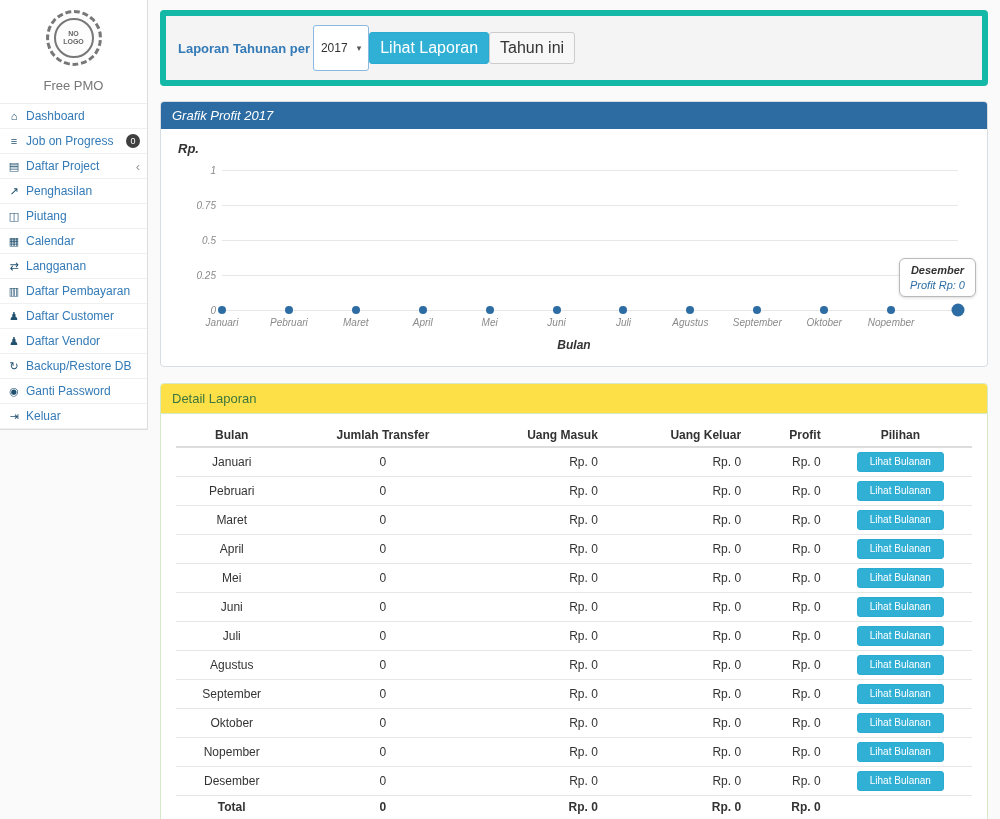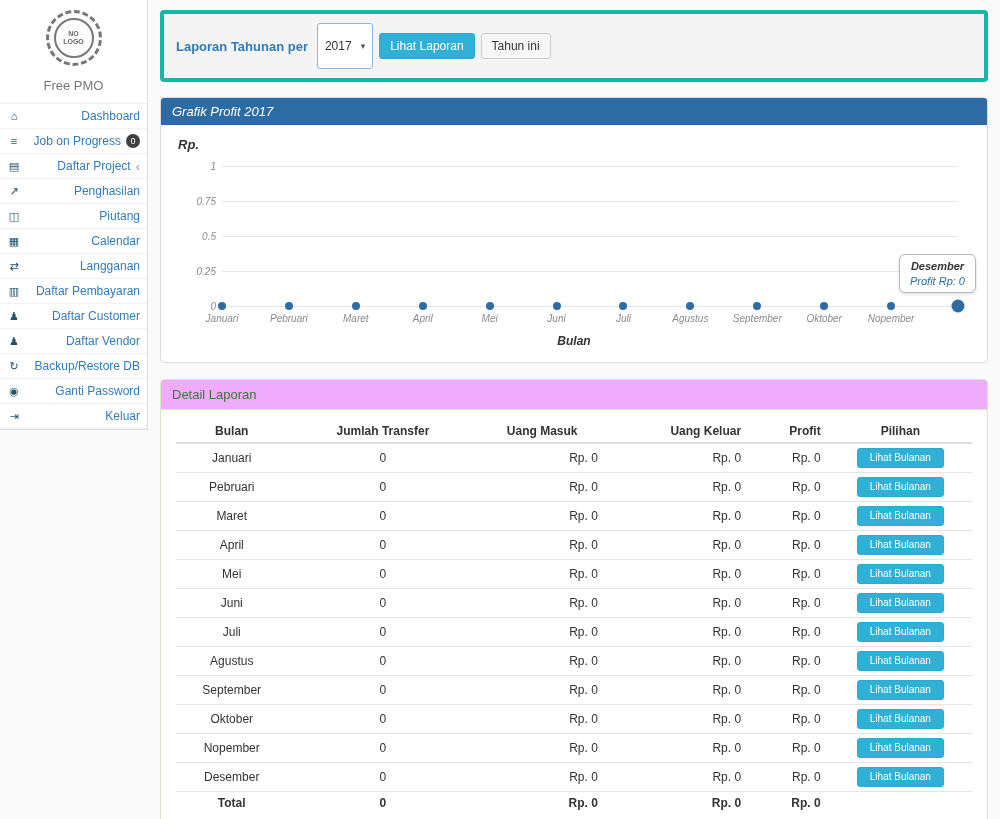--- a/index.html
+++ b/index.html
@@ -36,68 +36,68 @@
   .brand-name { margin-top: 12px; color: #777; font-size: 13px; }
   .menu { border-top: 1px solid #eee; }
   .menu-item {
     display: flex; align-items: center; gap: 5px;
     padding: 5px 7px; font-size: 12px;
     color: #337ab7; text-decoration: none;
     border-bottom: 1px solid #f0f0f0; cursor: pointer;
     white-space: nowrap;
   }
   .mi-icon { width: 14px; flex: none; text-align: center; color: #21516f; font-size: 11px; }
-  .mi-label { flex: 1; overflow: hidden; text-overflow: ellipsis; text-align: right; }
+  .mi-label { flex: 1; overflow: hidden; text-overflow: ellipsis; }
   .mi-badge {
     flex: none; background: #3f3f3f; color: #fff;
     font-size: 9px; min-width: 14px; height: 14px; line-height: 14px;
     border-radius: 8px; text-align: center; padding: 0 2px;
   }
   .mi-chevron { flex: none; color: #999; font-size: 13px; line-height: 1; }
 
   
   .main { flex: 1; min-width: 0; padding: 10px 12px 4px; }
   .breadcrumb {
     background: #f0f0f0; border-radius: 4px;
     padding: 8px 14px; font-size: 12px; margin-bottom: 15px;
   }
   .crumb-link { color: #337ab7; text-decoration: none; cursor: pointer; }
   .crumb-sep { color: #999; margin: 0 5px; }
   .crumb-current { color: #777; }
 
   .well {
-    background: #f4f4f4; border: 4px solid #14b8a6; border-radius: 4px;
+    background: #f4f4f4; border: 6px solid #14b8a6; border-radius: 4px;
     padding: 9px 12px; margin-bottom: 15px;
-    display: flex; align-items: center; gap: 6px;
+    display: flex; align-items: center; 
   }
   .filter-label { color: #337ab7; font-weight: bold; font-size: 13px; margin-right: 3px; }
   .select {
     background: #fff; border: 1px solid #8ab8e0; border-radius: 3px;
     padding: 15px 7px; font-size: 12px; color: #333;
     display: inline-flex; align-items: center; gap: 9px; cursor: pointer;
   }
   .caret { font-size: 9px; color: #555; }
   .btn {
-    font-family: inherit; font-size: 12px; padding: 4px 10px;
+    font-family: inherit; font-size: 16px; padding: 4px 10px;
     border-radius: 3px; cursor: pointer; border: 1px solid transparent;
     line-height: 1.4;
   }
   .btn-info { background: #31b0d5; border-color: #2aabd2; color: #fff; }
   .btn-default { background: #f7f7f7; border-color: #ccc; color: #333; }
   .btn-xs { font-size: 10px; padding: 2px 12px; }
 
   .panel { background: #fff; border-radius: 4px; margin-bottom: 16px; }
   .panel-primary { border: 1px solid #d8dde2; font-style: italic; }
   .panel-primary > .panel-heading {
     background: #2d6ca2; color: #fff; font-size: 13px;
     padding: 6px 11px; border-radius: 3px 3px 0 0;
   }
   .panel-success { border: 1px solid #d6e9c6; }
   .panel-success > .panel-heading {
-    background: #f0abfc; color: #3c763d; font-size: 13px;
+    background: #fde047; color: #3c763d; font-size: 13px;
     padding: 7px 11px; border-radius: 3px 3px 0 0;
     border-bottom: 1px solid #d6e9c6;
   }
   .panel-body { padding: 10px 15px 14px; }
 
   
   .y-axis-title { font-weight: bold; font-size: 13px; color: #333; margin: 2px 0 14px 2px; }
   .plot-area { position: relative; height: 140px; margin: 0 14px 0 46px; }
   .grid { position: absolute; left: 0; right: 0; border-top: 1px solid #e7e7e7; }
   .ytick {
@@ -262,21 +262,21 @@
     </section>
 
     <section class="panel panel-success">
       <div class="panel-heading">Detail Laporan</div>
       <div class="panel-body">
         <table class="report-table">
           <thead>
             <tr id="thead-row">
                 <th class="ta-c" style="width: 14%;">Bulan</th>
                 <th class="ta-c" style="width: 24%;">Jumlah Transfer</th>
-                <th class="ta-r" style="width: 16%; text-align: center;">Uang Masuk</th>
+                <th class="ta-r" style="width: 16%;">Uang Masuk</th>
                 <th class="ta-r" style="width: 18%;">Uang Keluar</th>
                 <th class="ta-r" style="width: 10%;">Profit</th>
                 <th class="ta-c" style="width: 18%;">Pilihan</th>
               </tr>
           </thead>
           <tbody id="table-body">
               <tr>
                 <td class="ta-c">Januari</td>
                 <td class="ta-c">0</td>
                 <td class="ta-r">Rp. 0</td>

